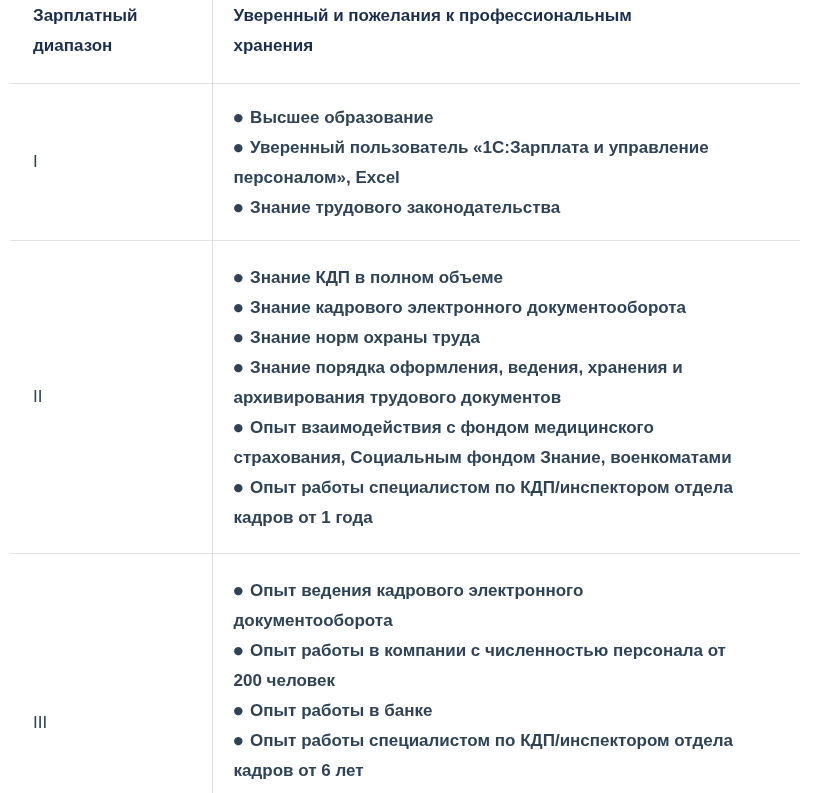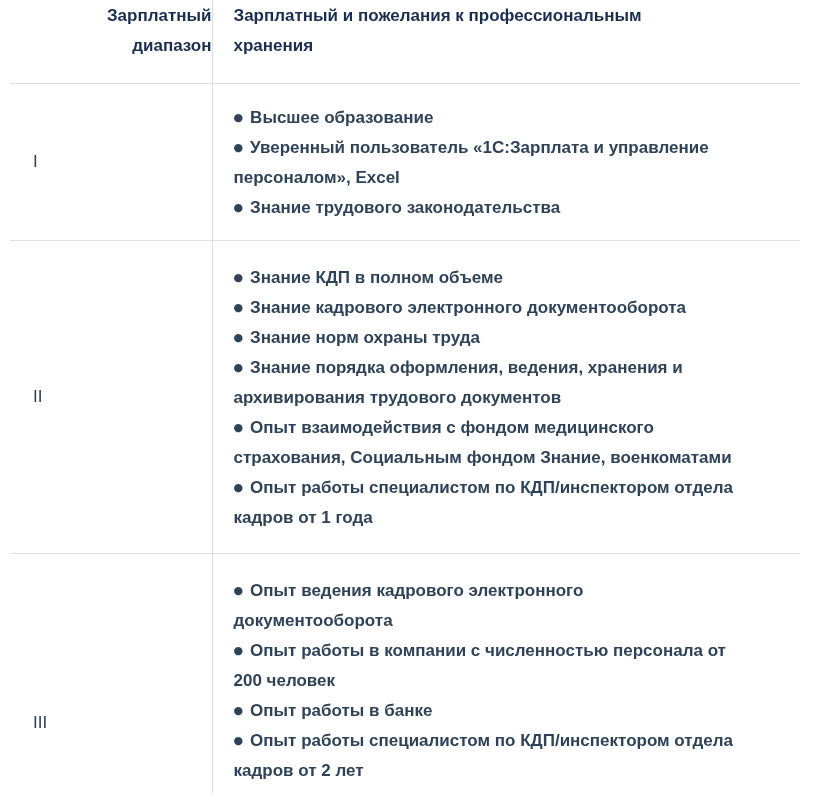--- a/index.html
+++ b/index.html
@@ -16,21 +16,21 @@
     font-family:"Liberation Sans","DejaVu Sans",sans-serif;
     font-size:17px;line-height:30px;color:var(--body-text);
   }
   table{
     border-collapse:collapse;table-layout:fixed;
     margin-left:10px;width:790px;
   }
   col.c1{width:202px;}
   th,td{padding:0;vertical-align:top;text-align:left;}
   th{font-weight:bold;color:var(--header-text);height:83px;padding-top:1px;}
-  th.h1{padding-left:23px;border-right:1px solid var(--line-v);text-align:right;}
+  th.h1{padding-left:23px;border-right:1px solid var(--line-v);}
   th.h2{padding-left:21px;padding-right:18px;}
   tbody tr{border-top:1px solid var(--line-h);}
   td.range{
     vertical-align:middle;padding-left:23px;color:var(--body-text);
     border-right:1px solid var(--line-v);
   }
   td.reqs{padding-left:21px;padding-right:18px;font-weight:bold;}
   tr.row-i{height:157px;}
   tr.row-ii{height:313px;}
   tr.row-iii{height:340px;}
@@ -51,21 +51,21 @@
     <col class="c1">
     <col class="c2">
   </colgroup>
   <thead>
     <tr>
       <th class="h1">
           <div class="line">Зарплатный</div>
           <div class="line">диапазон</div>
         </th>
       <th class="h2">
-          <div class="line">Зарплатный и пожелания к профессиональным</div>
+          <div class="line">Уверенный и пожелания к профессиональным</div>
           <div class="line">хранения</div>
         </th>
     </tr>
   </thead>
   <tbody>
     <tr class="row-i">
       <td class="range">I</td>
       <td class="reqs">
           <div class="line"><span class="blt">●</span>Высшее образование</div>
           <div class="line"><span class="blt">●</span>Уверенный пользователь «1С:Зарплата и управление</div>
@@ -89,17 +89,17 @@
     </tr>
     <tr class="row-iii">
       <td class="range">III</td>
       <td class="reqs">
           <div class="line"><span class="blt">●</span>Опыт ведения кадрового электронного</div>
           <div class="line">документооборота</div>
           <div class="line"><span class="blt">●</span>Опыт работы в компании с численностью персонала от</div>
           <div class="line">200 человек</div>
           <div class="line"><span class="blt">●</span>Опыт работы в банке</div>
           <div class="line"><span class="blt">●</span>Опыт работы специалистом по КДП/инспектором отдела</div>
-          <div class="line">кадров от 2 лет</div>
+          <div class="line">кадров от 6 лет</div>
         </td>
     </tr>
   </tbody>
 </table>
 
 </body></html>

